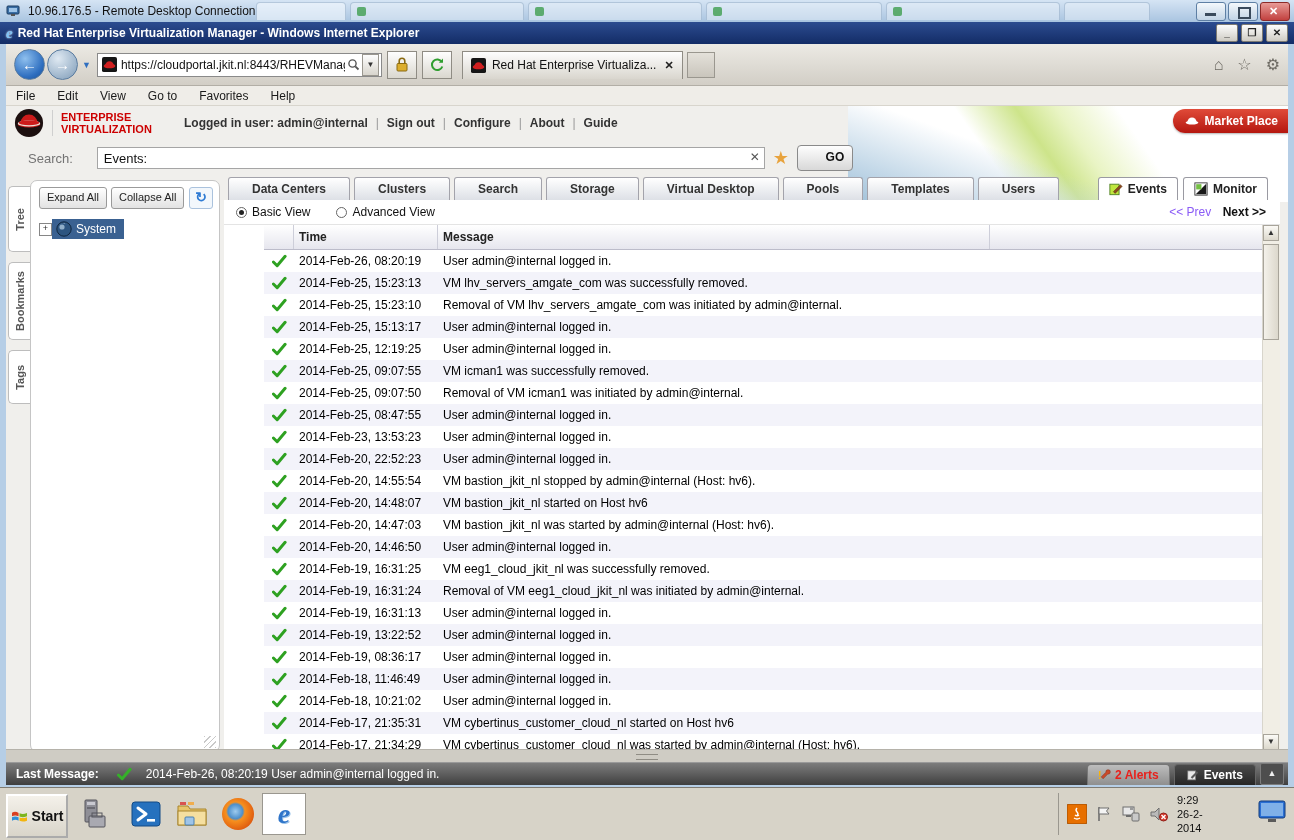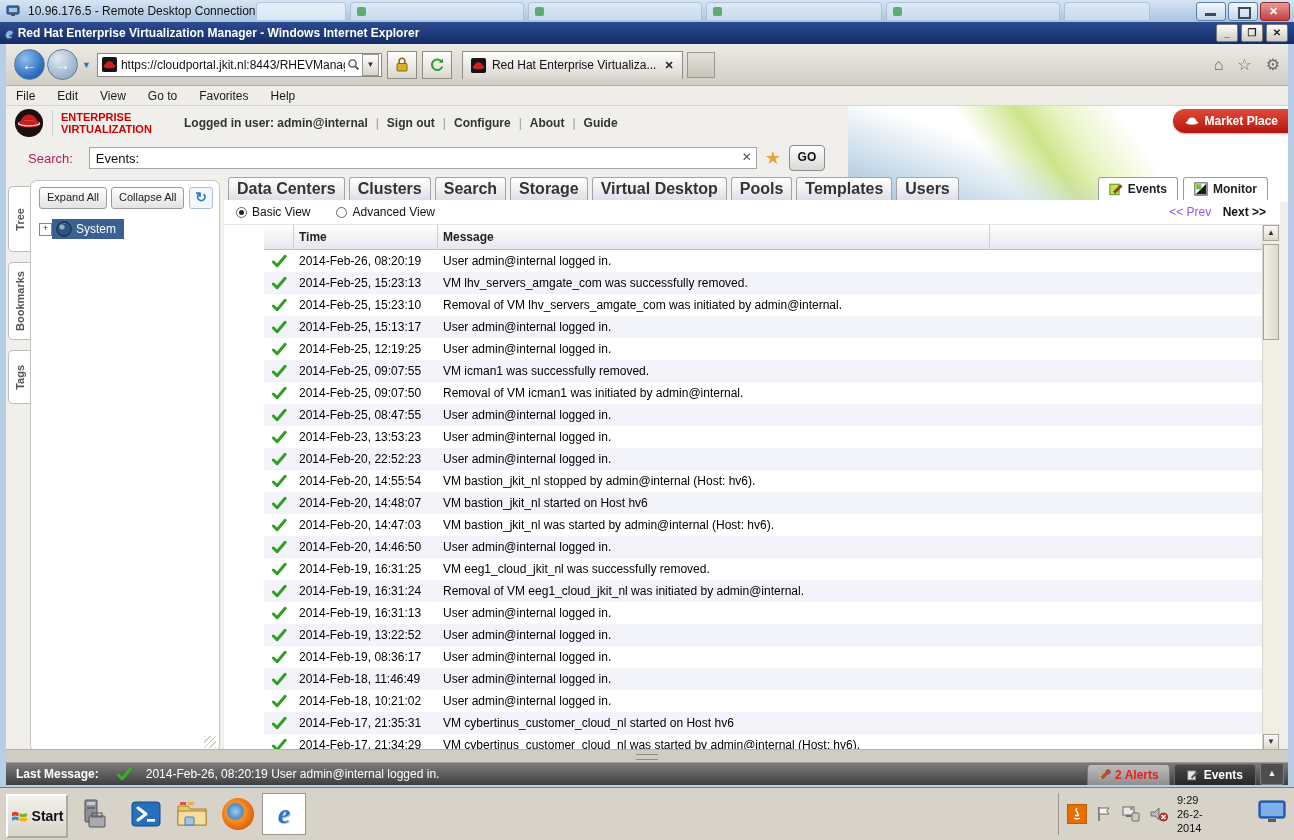--- a/index.html
+++ b/index.html
@@ -71,34 +71,34 @@
   .brand{font-size:11px;font-weight:bold;color:#c00;line-height:12px;}
   .hdr-center{position:absolute;left:178px;top:0;height:34px;display:flex;align-items:center;font-size:12px;color:#333;}
   .hdr-center .lbl{font-weight:bold;}
   .hdr-link{font-weight:bold;color:#333;cursor:pointer;}
   .hdr-sep{color:#999;margin:0 8px;}
   .marketplace{position:absolute;right:0;top:3px;height:24px;display:flex;align-items:center;gap:6px;
     background:linear-gradient(#e04b39,#b5170f);border-radius:12px 0 0 12px;padding:0 10px 0 12px;
     color:#fff;font-size:12px;font-weight:bold;box-shadow:0 1px 2px rgba(0,0,0,.3);}
   
   .search-band{position:absolute;left:0;top:34px;width:860px;height:36px;display:flex;align-items:center;}
-  .search-lbl{font-size:13px;color:#be185d;margin:0 16px 0 22px;}
+  .search-lbl{font-size:13px;color:#737373;margin:0 24px 0 22px;}
   .search-input-wrap{position:relative;width:668px;height:22px;}
   .search-input{width:100%;height:100%;border:1px solid #a5a5a5;font-size:13px;padding:0 20px 0 6px;
     box-sizing:border-box;font-family:"Liberation Sans",sans-serif;color:#111;}
   .search-clear{position:absolute;right:5px;top:3px;font-size:12px;color:#555;cursor:pointer;}
   .search-star{font-size:18px;color:#e8a33d;margin:0 8px;cursor:pointer;}
   .go-btn{min-width:34px;height:24px;border:1px solid #8a8a8a;border-radius:4px;
     background:linear-gradient(#fefefe,#d8d8d8);font-size:12px;font-weight:bold;color:#111;
-    text-align:center;line-height:22px;cursor:pointer;}
+    text-align:center;line-height:22px;cursor:pointer;padding-left:20px;}
   
   .tabs-row{position:absolute;left:222px;top:70px;height:24px;display:flex;align-items:flex-end;gap:4px;}
-  .ntab{height:22px;line-height:22px;padding:0 8px;background:linear-gradient(#ffffff,#dde0e6);
+  .ntab{height:22px;line-height:22px;padding:0 23px;background:linear-gradient(#ffffff,#dde0e6);
     border:1px solid #a3a3ab;border-bottom:none;border-radius:3px 3px 0 0;
-    font-size:16px;font-weight:bold;color:#333;cursor:pointer;}
+    font-size:12px;font-weight:bold;color:#333;cursor:pointer;}
   .right-tabs{position:absolute;right:20px;top:70px;height:24px;display:flex;gap:5px;align-items:flex-end;}
   .rtab{height:22px;display:flex;align-items:center;gap:5px;padding:0 10px;background:#fff;
     border:1px solid #9a9aa2;border-bottom:none;border-radius:3px 3px 0 0;
     font-size:12px;font-weight:bold;color:#222;cursor:pointer;}
   
   .view-bar{position:absolute;left:218px;top:94px;right:8px;height:24px;background:#fff;
     border-bottom:1px solid #e4e4e4;display:flex;align-items:center;}
   .radio{width:11px;height:11px;border-radius:50%;border:1px solid #666;background:#fff;
     display:inline-block;box-sizing:border-box;}
   .radio.sel::after{content:"";display:block;width:5px;height:5px;margin:2px;border-radius:50%;background:#222;}

